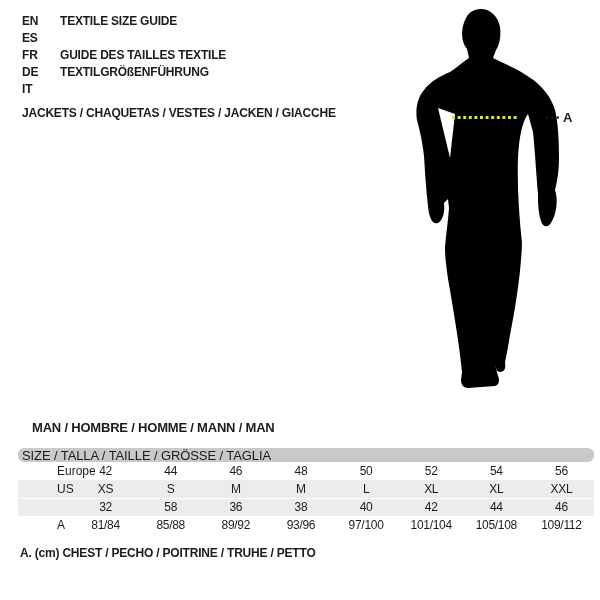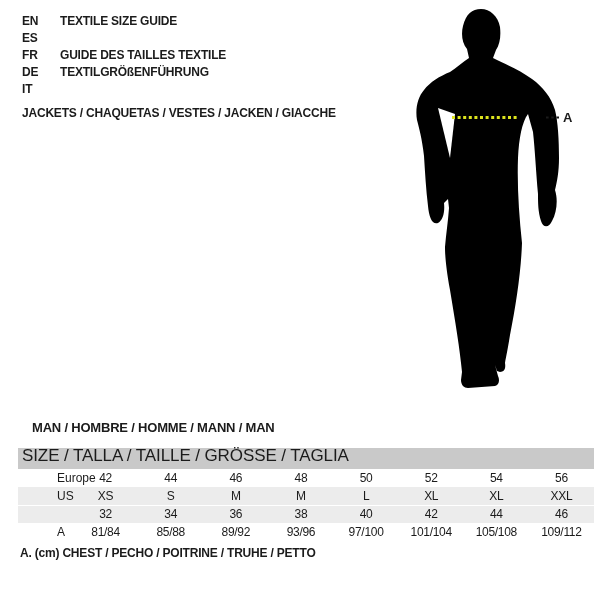--- a/index.html
+++ b/index.html
@@ -23,21 +23,21 @@
   
   .categories{position:absolute;left:22px;top:104px;font-size:12px;font-weight:700;letter-spacing:-0.2px;}
   .categories div{height:18px;line-height:18px;}
   
   .figure{position:absolute;left:408px;top:4px;width:164px;height:392px;}
   .figure svg{display:block;width:100%;height:100%;}
   
   .section-heading{position:absolute;left:32px;top:420px;font-size:13px;font-weight:700;letter-spacing:-0.2px;}
   
   .size-table{position:absolute;left:18px;top:448px;width:576px;}
-  .t-header{height:21px;line-height:15px;background:var(--header-bg);font-size:17px;padding-left:4px;letter-spacing:-0.1px;}
+  .t-header{height:14px;line-height:15px;background:var(--header-bg);font-size:13px;padding-left:4px;letter-spacing:-0.1px;border-radius:6px;}
   .t-row{display:grid;grid-template-columns:55px repeat(8,1fr);height:18px;line-height:18px;font-size:12px;}
   .t-row .lbl{text-align:left;padding-left:3px;margin-left:36px;}
   .t-row .val{text-align:center;letter-spacing:-0.3px;}
   .t-row.shade{background:var(--row-shade);}
   .t-row.shade + .t-row.shade{border-top:1px solid #fff;height:18px;line-height:17px;}
   
   .footnote{position:absolute;left:20px;top:546px;font-size:12px;font-weight:700;letter-spacing:-0.2px;}
 </style>
 </head>
 <body>
@@ -142,21 +142,21 @@
     <span class="val">M</span>
     <span class="val">L</span>
     <span class="val">XL</span>
     <span class="val">XL</span>
     <span class="val">XXL</span>
   </div>
 
   <div class="t-row shade">
     <span class="lbl"></span>
     <span class="val">32</span>
-    <span class="val">34</span>
+    <span class="val">58</span>
     <span class="val">36</span>
     <span class="val">38</span>
     <span class="val">40</span>
     <span class="val">42</span>
     <span class="val">44</span>
     <span class="val">46</span>
   </div>
 
   <div class="t-row">
     <span class="lbl">A</span>

